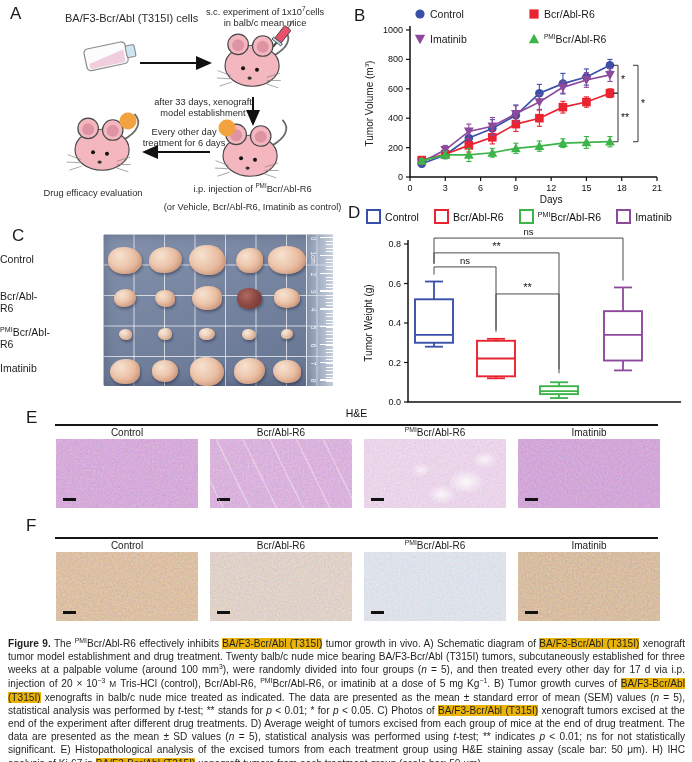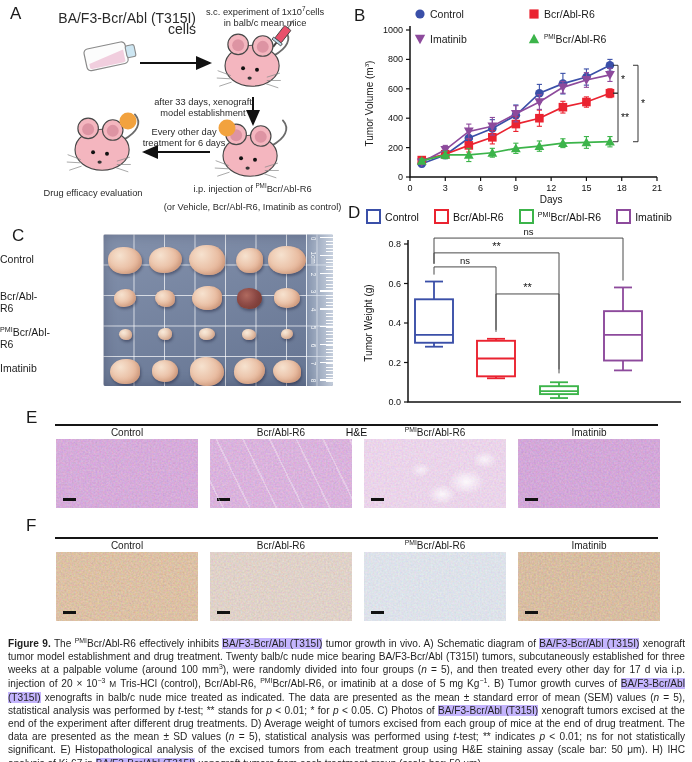--- a/index.html
+++ b/index.html
@@ -4,21 +4,21 @@
 <style>
   html,body{margin:0;padding:0;background:#ffffff;}
   .page{position:relative;width:692px;height:762px;background:#fff;overflow:hidden;
         font-family:"Liberation Sans","DejaVu Sans",sans-serif;color:#222;}
   .plabel{position:absolute;font-size:17px;font-weight:500;color:#1a1a1a;}
   .txt{position:absolute;font-size:9.3px;line-height:11px;color:#2a2a2a;text-align:center;}
   .sup{vertical-align:super;font-size:68%;line-height:0;}
   .it{font-style:italic;}
   .bd{font-weight:bold;}
   .sc{font-size:82%;letter-spacing:.3px;}
-  .hl{background:#c4b5fd;}
+  .hl{background:#eab308;}
   section{position:absolute;}
   svg{display:block;}
   
   .photo{position:absolute;left:103px;top:8px;width:230px;height:152px;border-radius:2px;
          background-color:#70809f;
          background-image:linear-gradient(rgba(255,255,255,.7) 1px,transparent 1px),
                           linear-gradient(90deg,rgba(255,255,255,.7) 1px,transparent 1px),
                           linear-gradient(160deg,rgba(255,255,255,.14),rgba(10,20,40,.12));
          background-size:30.5px 30.5px,30.5px 30.5px,100% 100%;
          box-shadow:inset 0 0 14px rgba(0,0,30,.25);overflow:hidden;}
@@ -145,21 +145,21 @@
         <rect x="-4" y="10" width="8" height="16" rx="1" fill="#e8506b" stroke="#444" stroke-width="0.9"></rect>
         <rect x="-5.5" y="26" width="11" height="2.6" fill="#bcd9ea" stroke="#444" stroke-width="0.8"></rect>
         <line x1="0" y1="28.6" x2="0" y2="34" stroke="#444" stroke-width="2"></line>
       </g>
       <use href="#mouse" transform="translate(214,118) scale(0.82)"></use>
       <circle cx="227" cy="128" r="8.5" fill="#f2a23e"></circle>
       <use href="#mouse" transform="translate(66,112) scale(0.82)"></use>
       <circle cx="128" cy="121" r="8.5" fill="#f2a23e"></circle>
     </svg>
 
-    <div class="txt" style="left:36px;top:13px;width:160px;text-align:right;font-size:14px;">BA/F3-Bcr/Abl (T315I) cells</div>
+    <div class="txt" style="left:65px;top:13px;width:160px;text-align:left;font-size:11px;">BA/F3-Bcr/Abl (T315I) cells</div>
     <div class="txt" style="left:190px;top:7px;width:150px;"><span>s.c. experiment of 1x10</span><span class="sup">7</span><span>cells</span></div>
     <div class="txt" style="left:190px;top:18px;width:150px;">in balb/c mean mice</div>
     <div class="txt" style="left:145px;top:97px;width:116px;">after 33 days, xenograft</div>
     <div class="txt" style="left:145px;top:108px;width:116px;">model establishment</div>
     <div class="txt" style="left:128px;top:127px;width:112px;">Every other day</div>
     <div class="txt" style="left:128px;top:138px;width:112px;">treatment for 6 days</div>
     <div class="txt" style="left:150px;top:184px;width:205px;"><span>i.p. injection of </span><span class="sup">PMI</span><span>Bcr/Abl-R6</span></div>
     <div class="txt" style="left:150px;top:202px;width:205px;">(or Vehicle, Bcr/Abl-R6, Imatinib as control)</div>
     <div class="txt" style="left:28px;top:188px;width:130px;">Drug efficacy evaluation</div>
   </section>
@@ -487,21 +487,21 @@
           <line x1="268" y1="60.45" x2="286" y2="60.45" stroke="#8d4a9c" stroke-width="1.8"></line>
           <line x1="268" y1="143.4" x2="286" y2="143.4" stroke="#8d4a9c" stroke-width="1.8"></line>
           <rect x="258" y="84.14999999999999" width="38" height="49.375000000000014" fill="#fff" stroke="#8d4a9c" stroke-width="1.9"></rect>
           <line x1="258" y1="107.85" x2="296" y2="107.85" stroke="#8d4a9c" stroke-width="1.9"></line>
         </g>
       </svg>
   </section>
 
   <section style="left:0;top:405px;width:692px;height:106px;">
     <div class="plabel" style="left:26px;top:3px;">E</div>
-    <div class="htitle" style="top:2px;margin-top:19px;">H&amp;E</div>
+    <div class="htitle" style="top:2px;">H&amp;E</div>
     <div class="hline" style="top:19px;"></div>
     <div id="heLabels">
         <div class="collab" style="left: 56px; top: 22px;"><span>Control</span></div>
         <div class="collab" style="left: 210px; top: 22px;"><span>Bcr/Abl-R6</span></div>
         <div class="collab" style="left: 364px; top: 22px;"><span class="sup">PMI</span><span>Bcr/Abl-R6</span></div>
         <div class="collab" style="left: 518px; top: 22px;"><span>Imatinib</span></div>
       </div>
     <div id="heImages">
         <div class="histo" style="left: 56px; top: 34px;">
           <svg viewBox="0 0 142 69">

